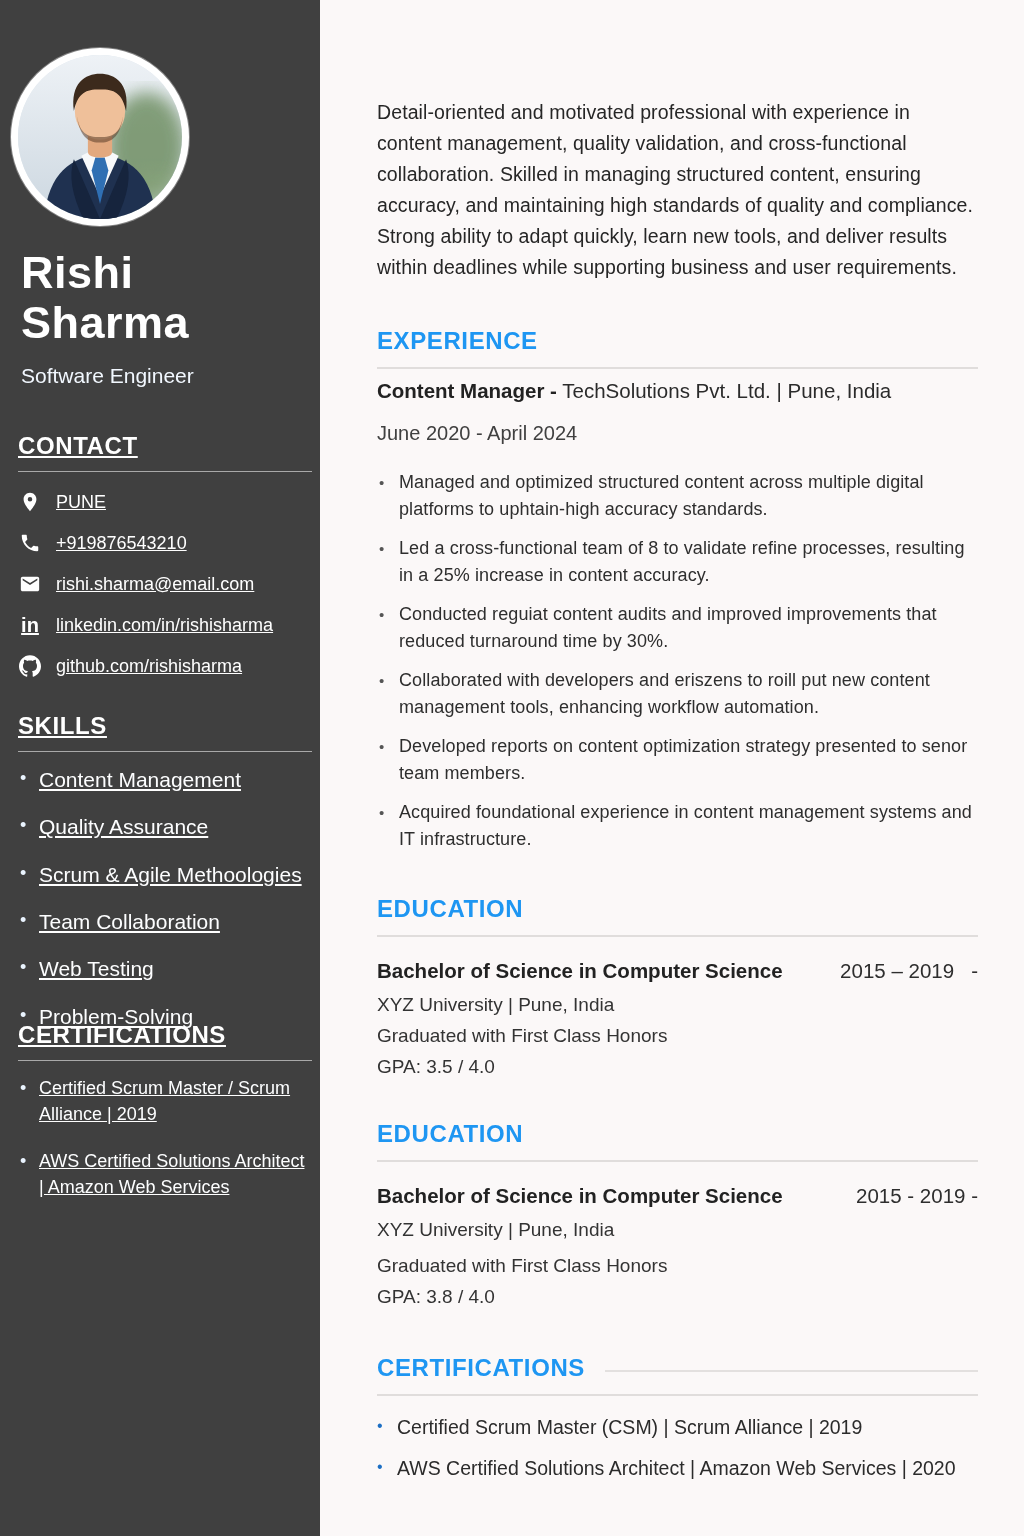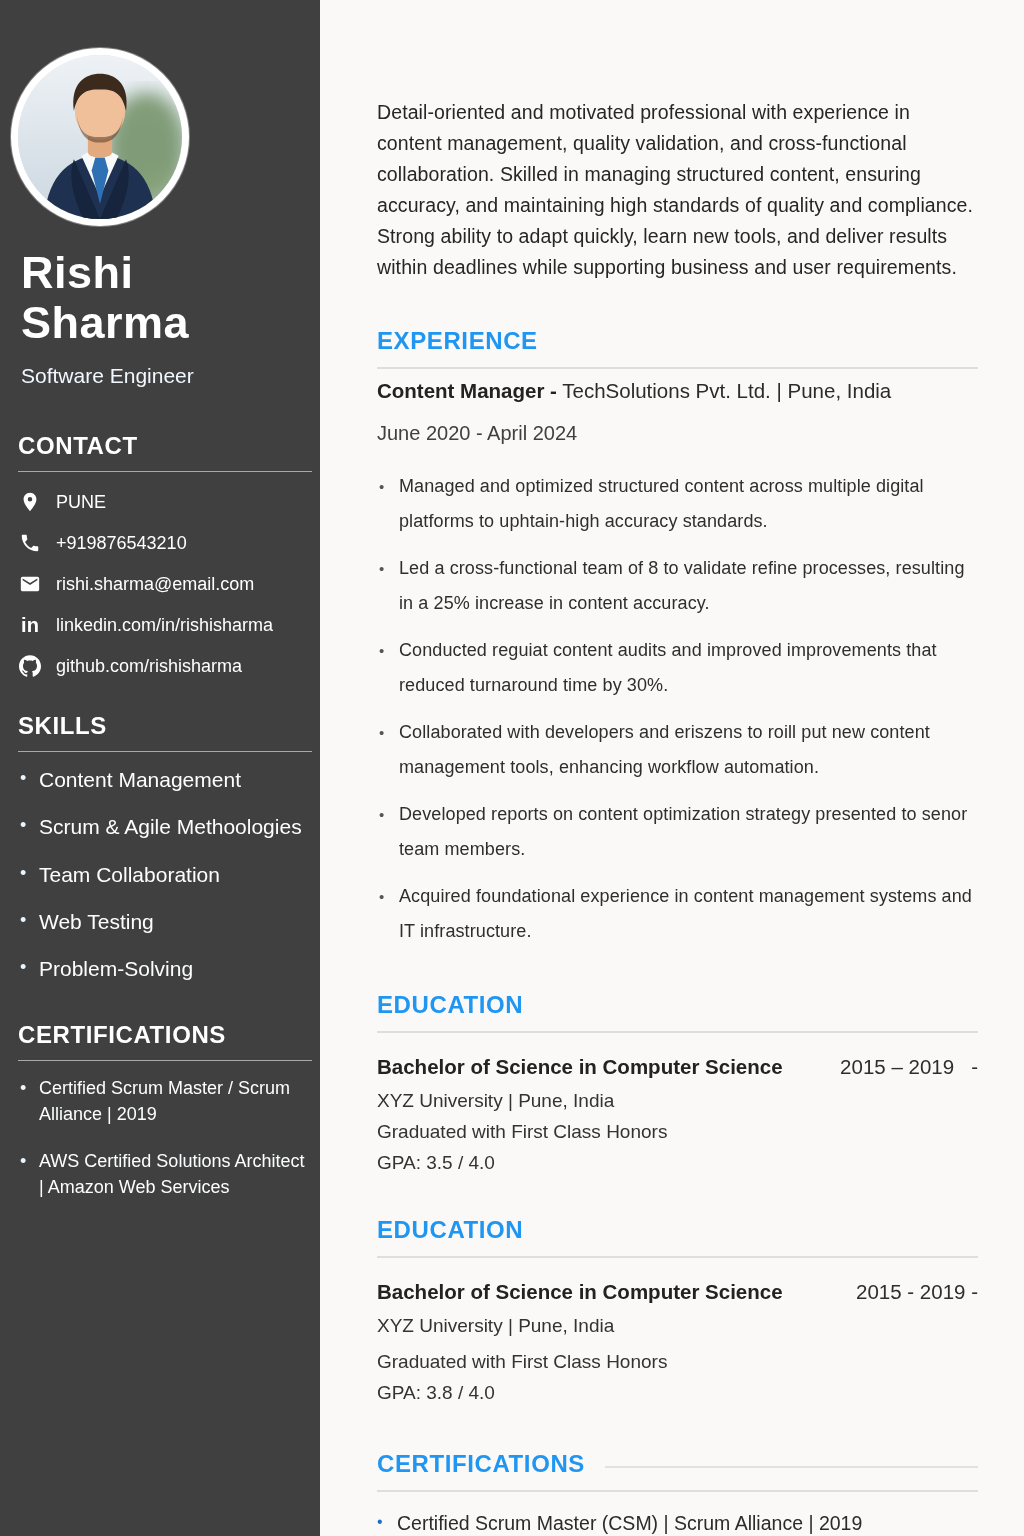--- a/index.html
+++ b/index.html
@@ -34,21 +34,21 @@
   .name {
     position: absolute; left: 21px; top: 248px;
     font-size: 45px; font-weight: 700; line-height: 1.10;
     letter-spacing: .5px; color: #ffffff;
   }
   .job-title-side {
     position: absolute; left: 21px; top: 364px;
     font-size: 21px; font-weight: 400; color: #f2f8ff;
   }
 
-  .side-section { position: absolute; left: 18px; right: 8px; }
+  .side-section { position: absolute; left: 18px; right: 8px; text-decoration: underline; }
   .side-heading {
     font-size: 24px; font-weight: 700; letter-spacing: .6px; color: #ffffff;
   }
   .side-rule {
     margin-top: 11px; height: 1px;
     background: rgba(255,255,255,.55);
   }
 
   .contact-list { margin-top: 18px; }
   .contact-row {
@@ -91,21 +91,21 @@
   .main-rule { height: 2px; background: #e0dddc; margin-top: 12px; }
 
   .exp-section { margin-top: 44px; }
   .job-line { margin-top: 10px; font-size: 20.5px; color: #2b2b2b; }
   .job-line .job-role { font-weight: 700; color: #222; }
   .job-dates { margin-top: 19px; font-size: 20px; color: #404040; }
 
   ul.bullets { list-style: none; margin-top: 24px; }
   ul.bullets li {
     position: relative; padding-left: 22px;
-    font-size: 18px; line-height: 35px; color: #2e2e2e;
+    font-size: 18px; line-height: 27px; color: #2e2e2e;
     margin-bottom: 12px; letter-spacing: .1px;
   }
   ul.bullets li::before {
     content: "•"; position: absolute; left: 2px; top: 0;
     color: #555; font-size: 15px;
   }
 
   .edu-section { margin-top: 42px; }
   .degree-row {
     display: flex; justify-content: space-between; align-items: baseline;
@@ -221,20 +221,21 @@
         </div>
 
       </div>
     </section>
 
     <section class="side-section" style="top: 712px;">
       <div class="side-heading">SKILLS</div>
       <div class="side-rule"></div>
       <ul class="side-list">
         <li>Content Management</li>
+        <li>Quality Assurance</li>
         <li>Scrum &amp; Agile Methoologies</li>
         <li>Team Collaboration</li>
         <li>Web Testing</li>
         <li>Problem-Solving</li>
       </ul>
     </section>
 
     <section class="side-section" style="top: 1021px;">
       <div class="side-heading">CERTIFICATIONS</div>
       <div class="side-rule"></div>

